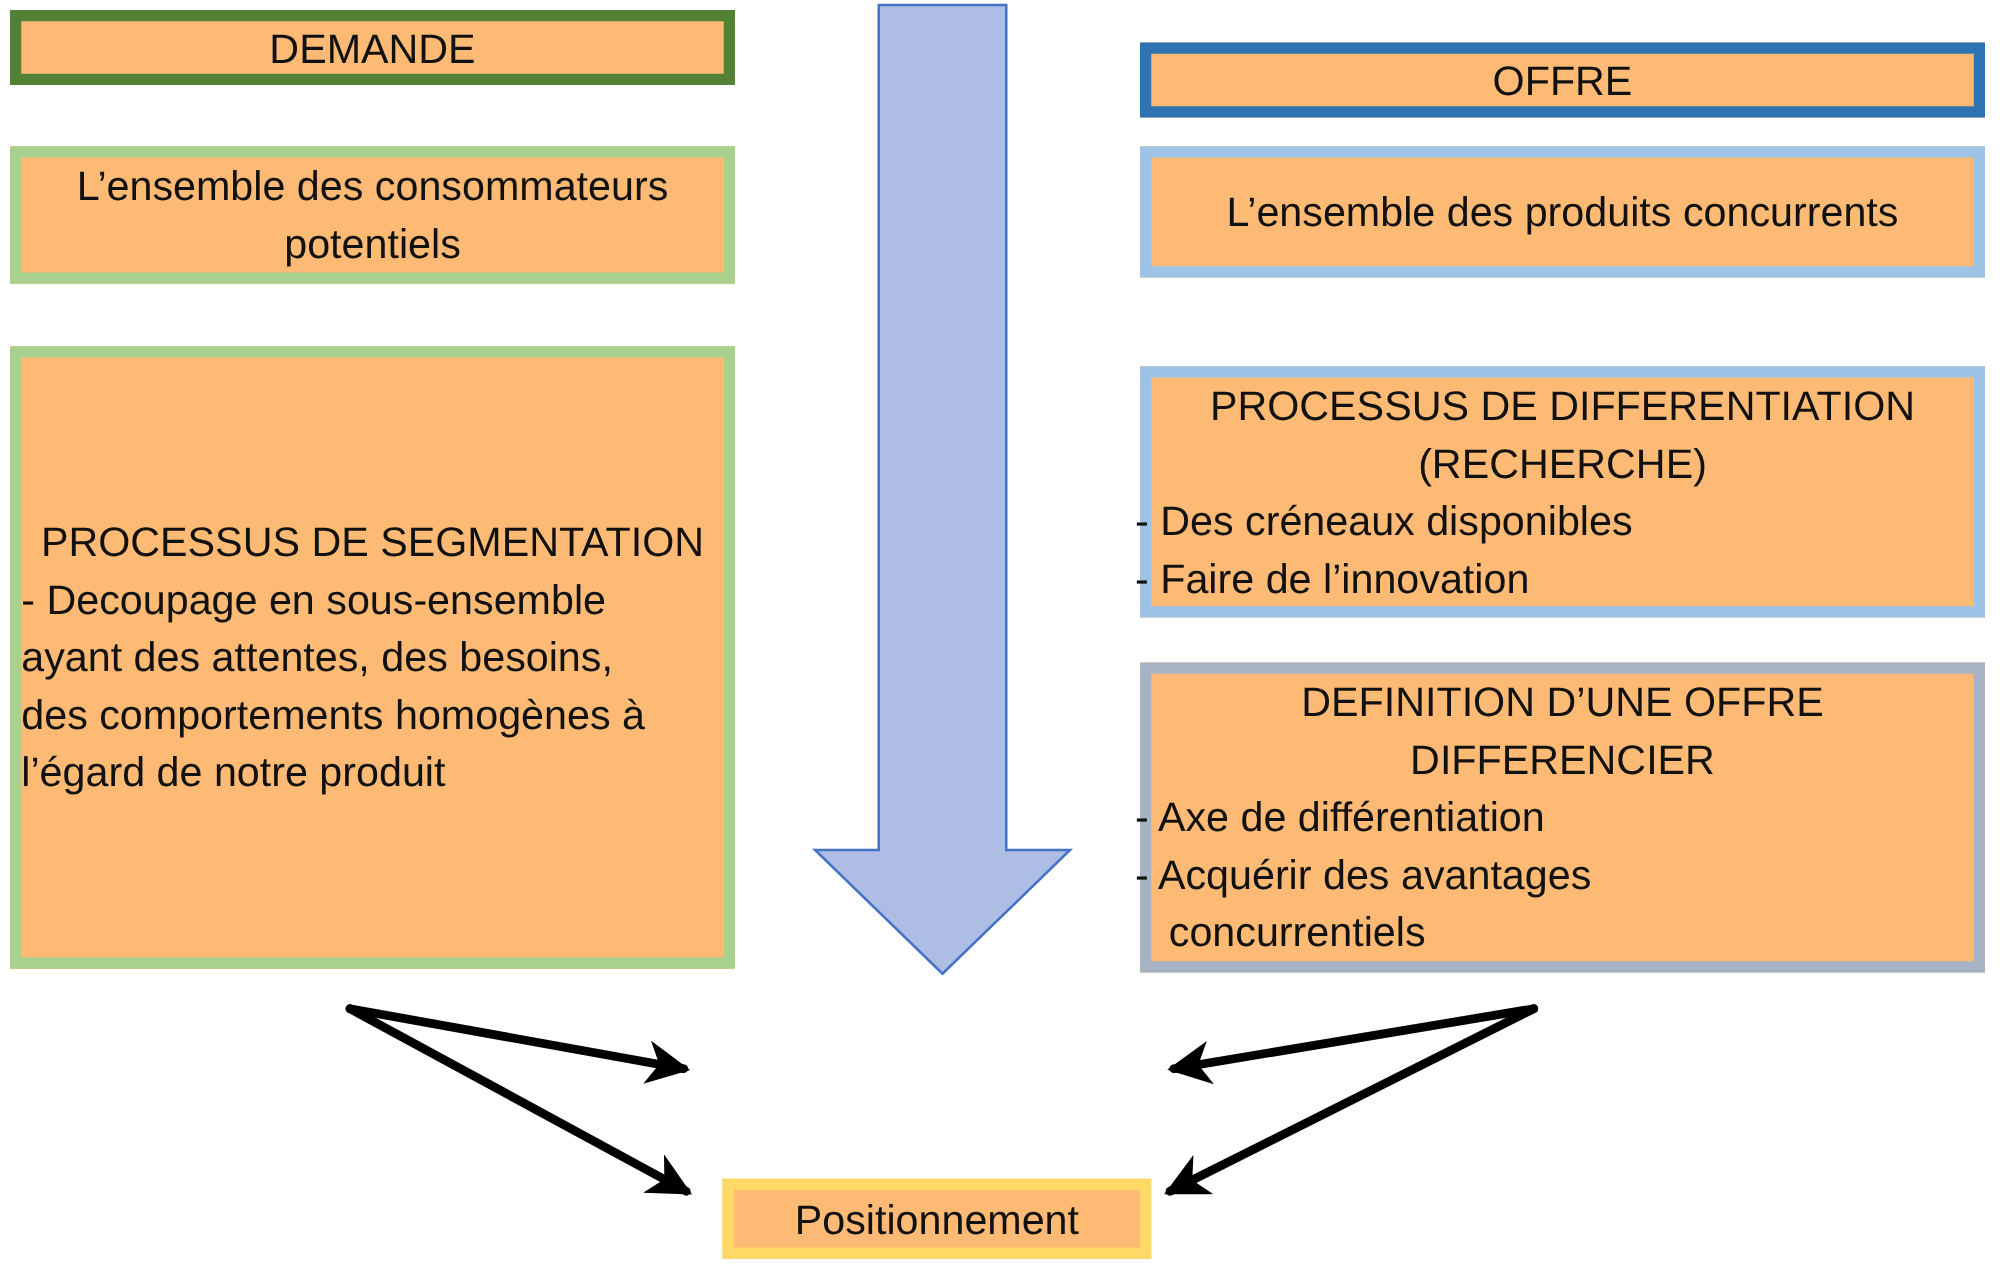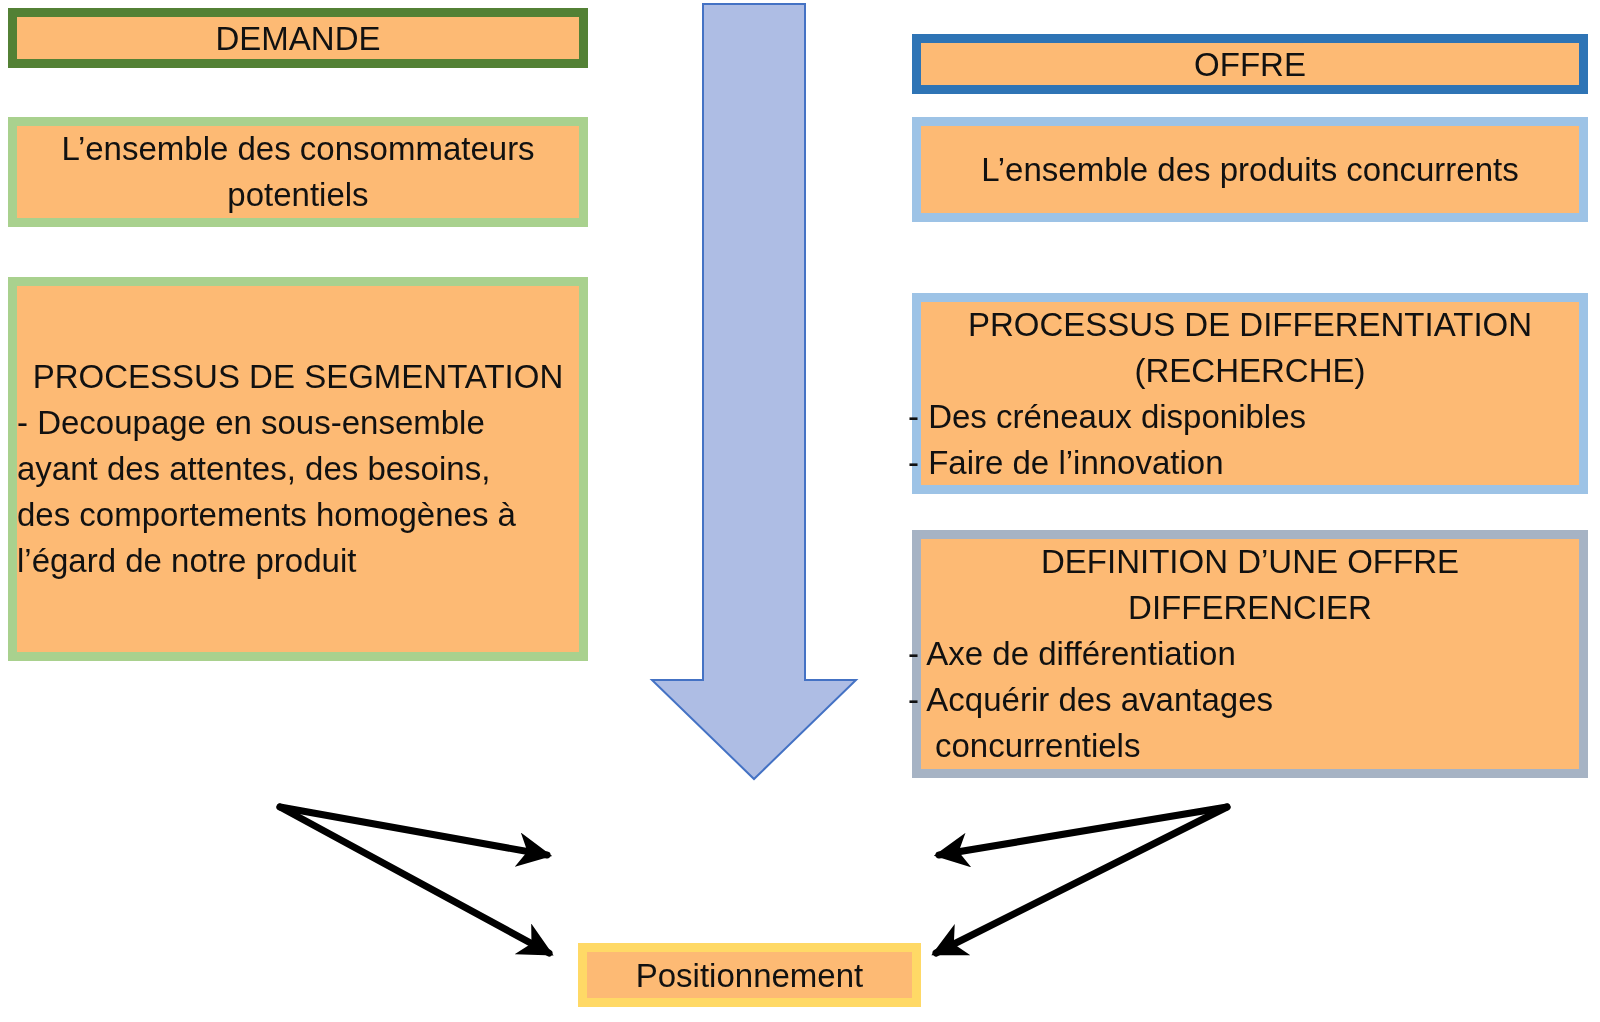--- a/index.html
+++ b/index.html
@@ -20,21 +20,21 @@
     display:flex; flex-direction:column; justify-content:center;
     font-size:33px; line-height:46px;
   }
   .center { text-align:center; }
   .pre { white-space:pre-line; }
 
   .title-box { align-items:center; flex-direction:row; justify-content:center; line-height:1; }
 
   #box-demande-title      { left:8px;   top:8px;   width:580px; height:60px;  border:9px solid var(--green-dark,#538135); }
   #box-demande-consumers  { left:8px;   top:117px; width:580px; height:110px; border:9px solid var(--green-light,#A9D18E); }
-  #box-demande-process    { left:8px;   top:277px; width:580px; height:384px; border:9px solid var(--green-light,#A9D18E); }
+  #box-demande-process    { left:8px;   top:277px; width:580px; height:498px; border:9px solid var(--green-light,#A9D18E); }
   #box-offre-title        { left:912px; top:8px;   width:676px; height:60px;  border:9px solid var(--blue-dark,#2E74B5);margin-top:26px; }
   #box-offre-products     { left:912px; top:117px; width:676px; height:105px; border:9px solid var(--blue-light,#9DC3E6); }
   #box-offre-process      { left:912px; top:277px; width:676px; height:201px; border:9px solid var(--blue-light,#9DC3E6);margin-top:16px; }
   #box-offre-definition   { left:912px; top:530px; width:676px; height:248px; border:9px solid var(--blue-gray,#A6B3C4); }
   #box-cible              { left:578px; top:830px; width:340px; height:67px;  border:9px solid var(--red,#FB0D1B); line-height:1; flex-direction:row; align-items:center; justify-content:center; }
   #box-positionnement     { left:578px; top:943px; width:343px; height:64px;  border:9px solid var(--yellow,#FFD966); line-height:1; flex-direction:row; align-items:center; justify-content:center; }
 
   .body-text { padding-left:0; }
   .bullet { padding-left:14px; text-indent:-27px; }
 </style>

